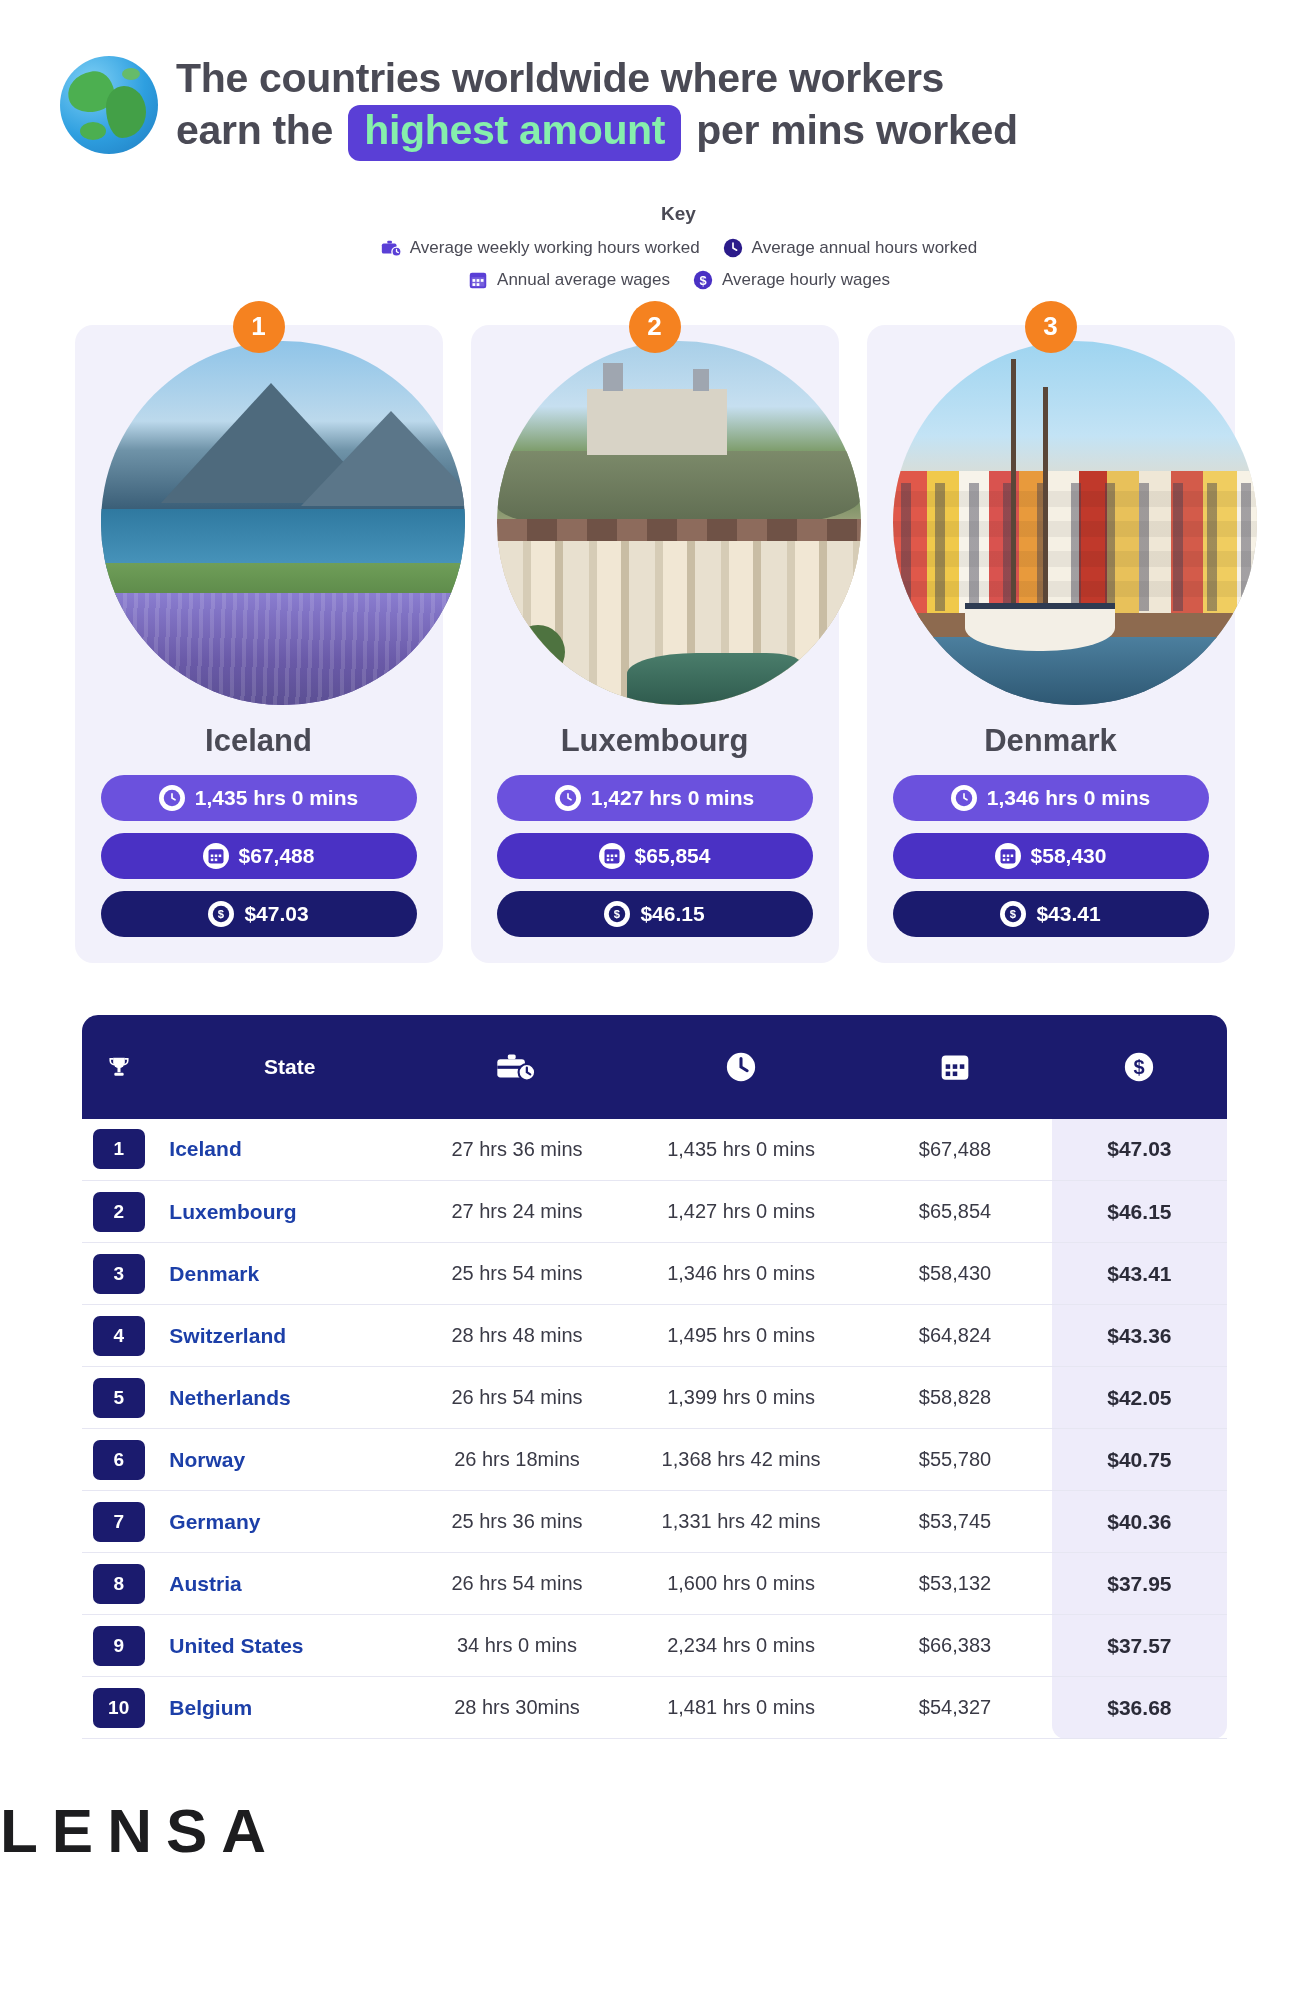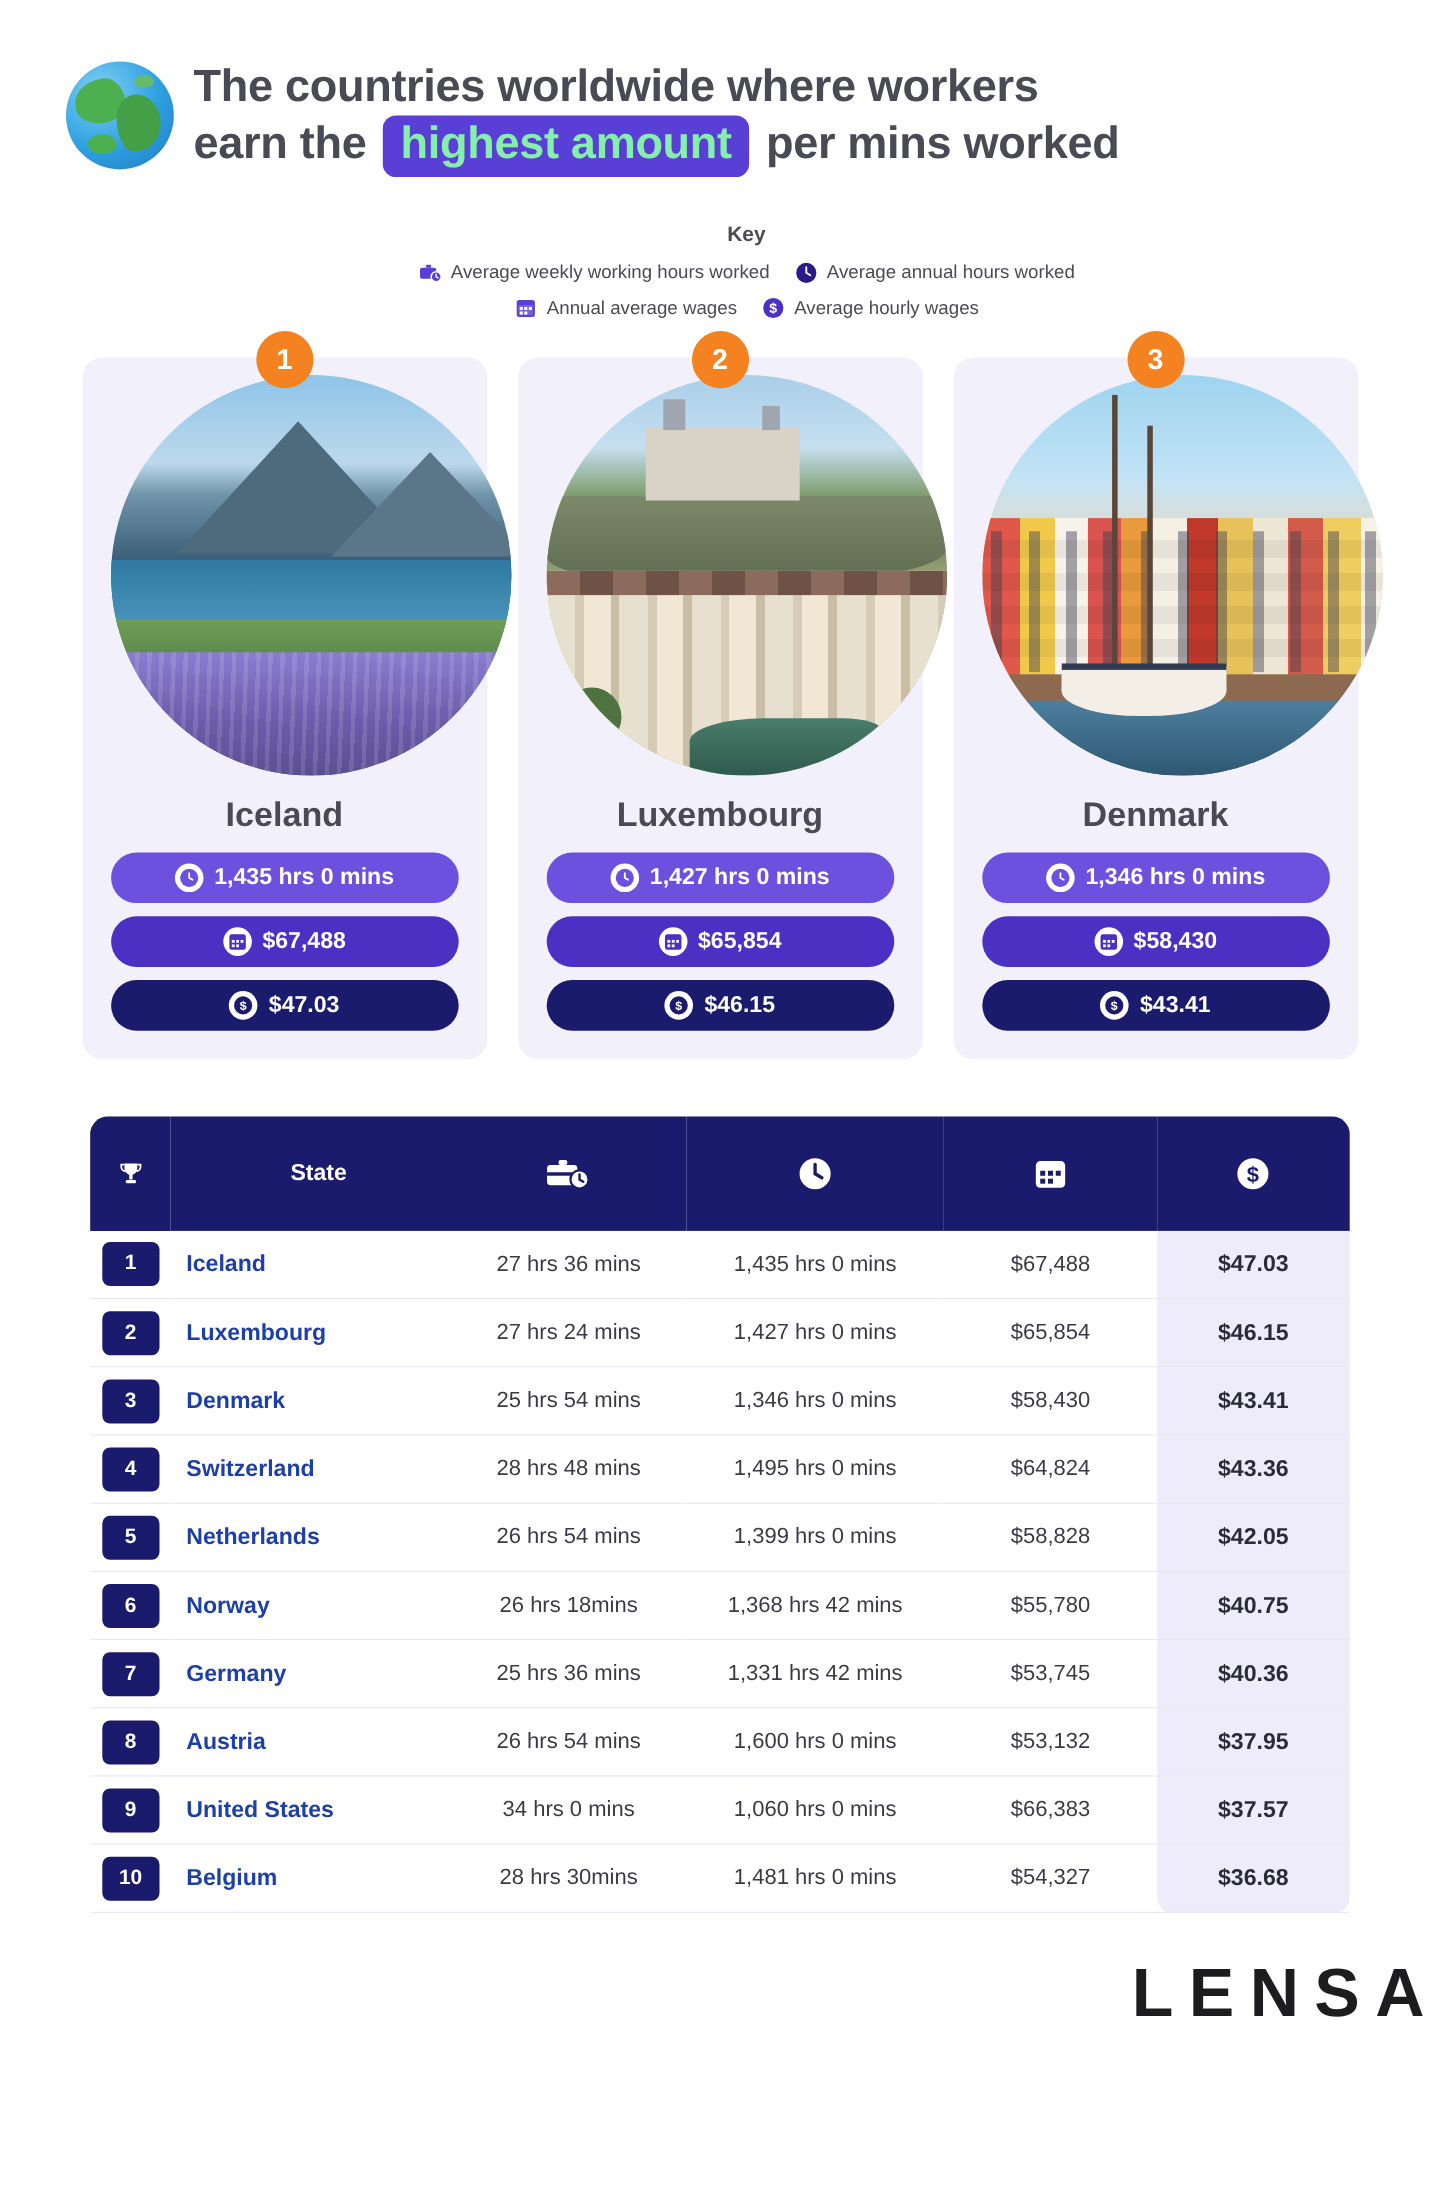--- a/index.html
+++ b/index.html
@@ -398,22 +398,22 @@
   td.hour-cell {
     background: #eeecfa;
     font-weight: bold;
     font-size: 21px;
     color: #2b2b38;
   }
   tbody tr:last-child td.hour-cell { border-radius: 0 0 14px 14px; }
 
   
   .footer {
-    margin-top: 38px;
-    text-align: right;
+    margin-top: 56px;
+    text-align: left;
     padding-bottom: 40px;
   }
   .logo {
     font-size: 62px;
     font-weight: bold;
     letter-spacing: 14px;
     color: #1d1d1f;
   }
 </style>
 </head>
@@ -774,21 +774,21 @@
             <td>1,600 hrs 0 mins</td>
             <td>$53,132</td>
             <td class="hour-cell">$37.95</td>
           </tr>
           <tr>
             <td class="rank-cell">
               <div class="rank-box">9</div>
             </td>
             <td class="state-cell">United States</td>
             <td>34 hrs 0 mins</td>
-            <td>1,060 hrs 0 mins</td>
+            <td>2,234 hrs 0 mins</td>
             <td>$66,383</td>
             <td class="hour-cell">$37.57</td>
           </tr>
           <tr>
             <td class="rank-cell">
               <div class="rank-box">10</div>
             </td>
             <td class="state-cell">Belgium</td>
             <td>28 hrs 30mins</td>
             <td>1,481 hrs 0 mins</td>

